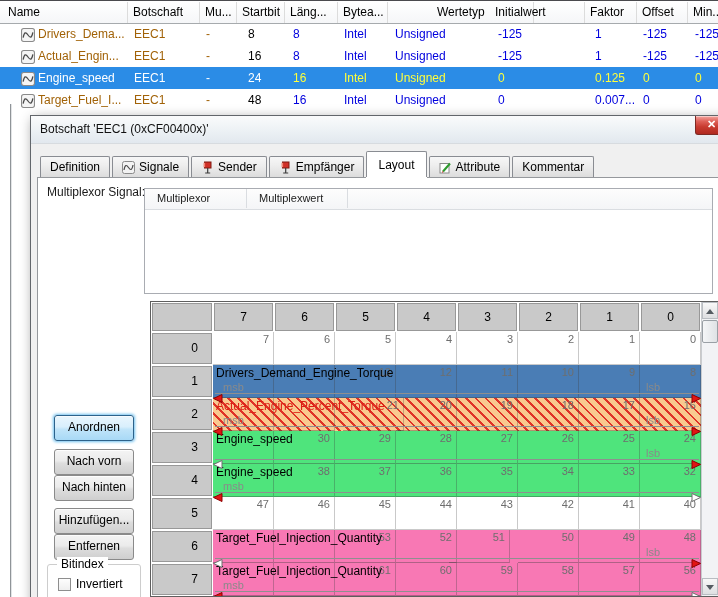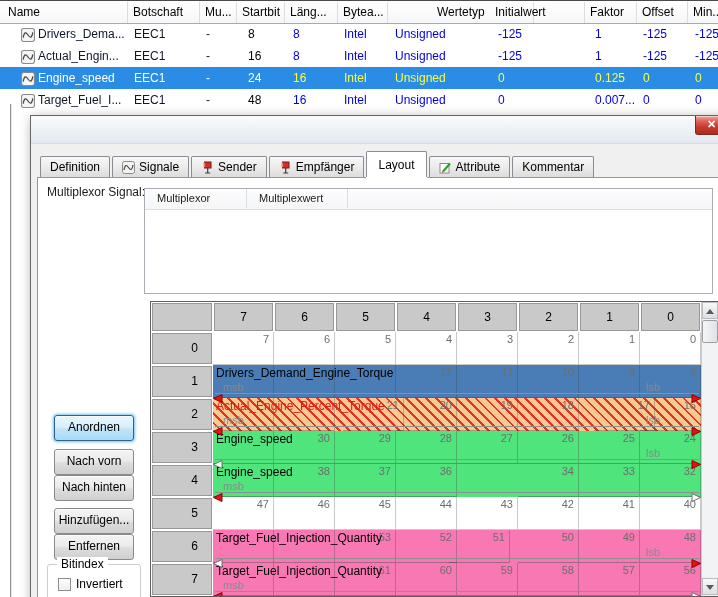--- a/index.html
+++ b/index.html
@@ -8,21 +8,21 @@
     background:#ffffff;font-family:"Liberation Sans",sans-serif;
     -webkit-font-smoothing:antialiased;
   }
   
   .sigtable{position:absolute;left:0;top:0;width:718px;height:110px;background:#fff;border-top:1px solid #4A4A4E;font-size:12px;}
   .thdr{position:absolute;left:0;top:1px;width:718px;height:21px;background:linear-gradient(#FFFFFF,#F5F6F8);border-bottom:1px solid #A6AAAD;}
   .thdr-cell{position:absolute;top:0;height:21px;line-height:21px;color:#000;border-right:1px solid #DCDCDC;white-space:nowrap;overflow:hidden;box-sizing:border-box;}
   .trow{position:absolute;left:0;width:718px;height:22px;}
   .trow.sel{background:#2B8CE6;}
   .tcell{position:absolute;top:0;height:22px;line-height:22px;white-space:nowrap;overflow:hidden;box-sizing:border-box;}
-  .c-gray{color:#0f172a;} .c-black{color:#000;} .c-blue{color:#0000DE;}
+  .c-gray{color:#a16207;} .c-black{color:#000;} .c-blue{color:#0000DE;}
   .sel .c-gray,.sel .c-black{color:#FFFFFF;} .sel .c-blue{color:#FFFF3C;}
   .sig-icon{position:absolute;left:21px;top:4px;width:14px;height:14px;}
   
   .win-edge{position:absolute;left:10px;top:104px;width:1px;height:493px;background:#8F9498;}
   .win-edge2{position:absolute;left:11px;top:104px;width:1px;height:493px;background:#E2E4E6;}
   
   .dialog{position:absolute;left:30px;top:115px;width:700px;height:495px;background:#F0F0F0;
     border:1px solid #62666B;box-shadow:3px 4px 12px rgba(0,0,0,.45);box-sizing:border-box;}
   .titlebar{position:absolute;left:0;top:0;width:100%;height:27px;
     background:linear-gradient(#FAFBFC,#EBF0F4 60%,#E2E8EE);border-bottom:1px solid #D7DBDF;}
@@ -168,20 +168,21 @@
         <div class="tcell c-blue" style="left: 688px; width: 40px; padding-left: 7px;">0</div>
       </div>
     </div>
 </div>
 
 <div class="win-edge"></div>
 <div class="win-edge2"></div>
 
 <div class="dialog">
   <div class="titlebar">
+    <span class="title-text">Botschaft 'EEC1 (0xCF00400x)'</span>
     <div class="close-btn"><span>✕</span></div>
   </div>
 
   <div class="tabs">
     <div class="tab">
       <span>Definition</span>
     </div>
     <div class="tab">
       <span class="tab-icon">
         <svg width="13" height="13" viewBox="0 0 13 13">
@@ -342,21 +343,21 @@
         </div>
         <div class="g-cell" style="left: 183px;">
           <span class="bit-num">20</span>
         </div>
         <div class="g-cell" style="left: 244px;">
           <span class="bit-num">19</span>
         </div>
         <div class="g-cell" style="left: 305px;">
           <span class="bit-num">18</span>
         </div>
-        <div class="g-cell" style="left: 381px; text-align: center;">
+        <div class="g-cell" style="left: 366px; text-align: center;">
           <span class="bit-num">17</span>
         </div>
         <div class="g-cell" style="left: 427px;">
           <span class="bit-num">16</span>
         </div>
         <div class="sig-label red">Actual_Engine_Percent_Torque</div>
         <div class="msb-label">msb</div>
         <div class="lsb-label">lsb</div>
         <div class="sig-line"></div>
         <div class="marker l"><svg width="10" height="9" viewBox="0 0 10 9">
@@ -405,20 +406,23 @@
         <div class="g-cell" style="left: 0px;"></div>
         <div class="g-cell" style="left: 61px;">
           <span class="bit-num">38</span>
         </div>
         <div class="g-cell" style="left: 122px;">
           <span class="bit-num">37</span>
         </div>
         <div class="g-cell" style="left: 183px;">
           <span class="bit-num">36</span>
         </div>
+        <div class="g-cell" style="left: 244px;">
+          <span class="bit-num">35</span>
+        </div>
         <div class="g-cell" style="left: 305px;">
           <span class="bit-num">34</span>
         </div>
         <div class="g-cell" style="left: 366px;">
           <span class="bit-num">33</span>
         </div>
         <div class="g-cell" style="left: 427px;">
           <span class="bit-num">32</span>
         </div>
         <div class="sig-label">Engine_speed</div>

